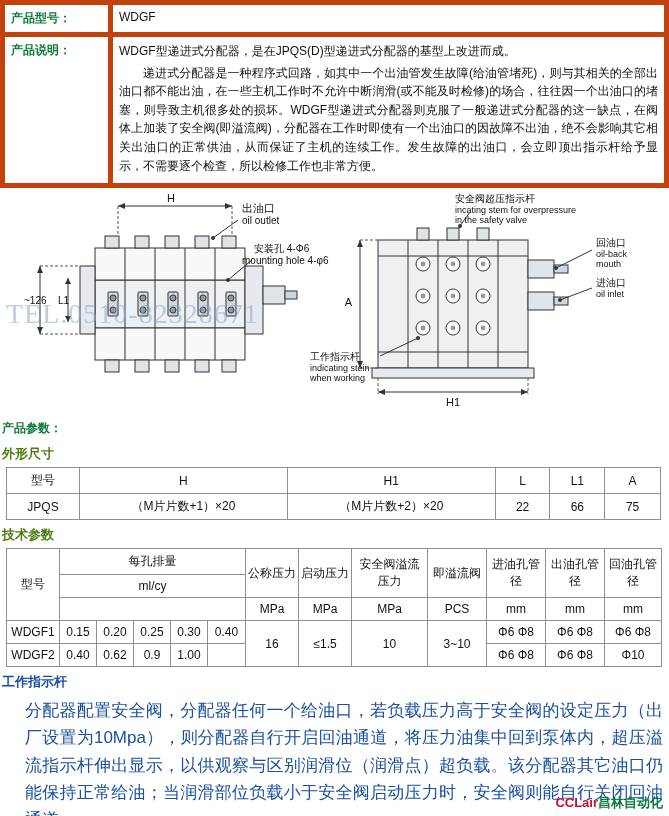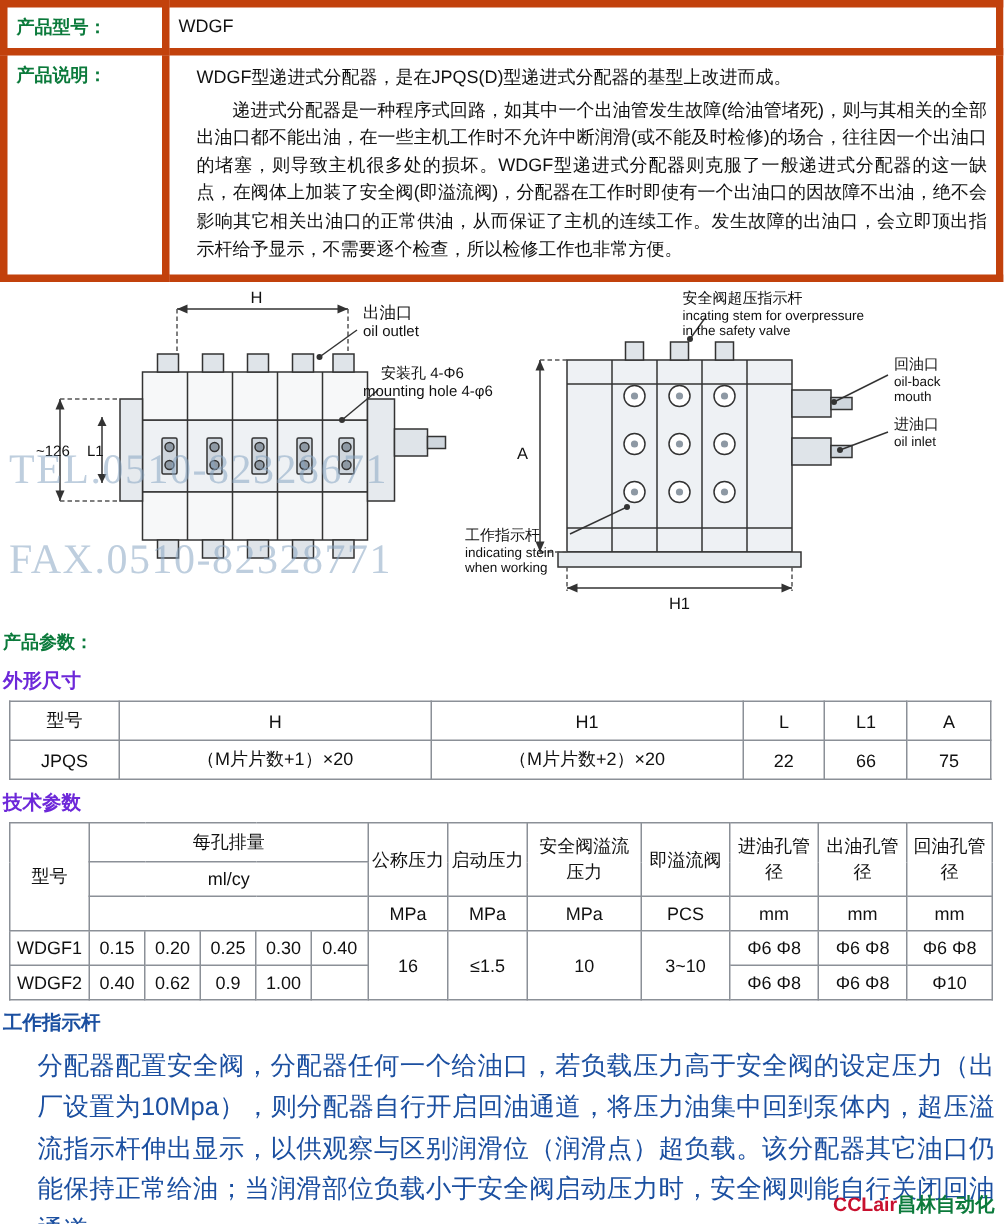--- a/index.html
+++ b/index.html
@@ -14,21 +14,21 @@
     overflow: hidden;
   }
   .page { position:relative; width:669px; height:816px; }
 
   
   .spec { width: 669px; border-collapse: collapse; table-layout: fixed; }
   .spec td { border: 5px solid #c2410c; vertical-align: top; padding: 5px 6px; }
   .spec td.k { width: 108px; color:#0b7a3b; font-weight: bold; white-space: nowrap; }
   .spec td.v { color:#111; }
   .spec td.v.b { font-weight: bold; }
-  .desc p { margin: 0 0 3px 12px; line-height: 1.55; text-align: justify; }
+  .desc p { margin: 0 0 3px 0; line-height: 1.55; text-align: justify; }
   .desc p.ind { text-indent: 2em; }
 
   
   .drawing { position: relative; width: 669px; height: 230px; background:#fff; }
   .drawing svg { position:absolute; left:0; top:0; }
 
   
   .wm {
     position:absolute; left:0; top:0; width:669px; height:230px;
     pointer-events:none; overflow:hidden;
@@ -40,21 +40,21 @@
     font-family:"Liberation Serif", serif;
     font-size: 28px;
     letter-spacing: 1px;
     white-space: nowrap;
   }
   .wm .w1 { left: 6px; top: 110px; }
   .wm .w2 { left: 6px; top: 170px; }
 
   
   .sec-green { color:#0b7a3b; font-weight:bold; font-size:12px; padding: 2px 2px 2px 2px; }
-  .sec-black { color:#6d28d9; font-weight:bold; font-size:13px; padding: 6px 2px 4px 2px; }
+  .sec-black { color:#4d7c0f; font-weight:bold; font-size:13px; padding: 6px 2px 4px 2px; }
 
   
   table.t { border-collapse: collapse; table-layout: fixed; width: 655px; margin-left: 6px; }
   table.t td, table.t th { border: 1px solid #8b9097; text-align:center; font-weight: normal;
       font-size: 12px; padding: 4px 2px; color:#111; }
   table.t th { font-weight: normal; }
   .dimT td:first-child, .dimT th:first-child { }
 
   
   .techT td, .techT th { padding: 3px 1px; font-size: 11.5px; }
@@ -260,21 +260,20 @@
         <text x="596" y="109" font-size="9">oil inlet</text>
 
         <text x="310" y="172" font-size="10">工作指示杆</text>
         <text x="310" y="183" font-size="9">indicating stein</text>
         <text x="310" y="193" font-size="9">when working</text>
       </g>
     </svg>
 
     <div class="wm">
       <div class="w1">TEL.0510-82328671</div>
-      <div class="w2">FAX.0510-82328771</div>
     </div>
   </div>
 
   <div class="sec-green">产品参数：</div>
 
   <div class="sec-black">外形尺寸</div>
   <table class="t dimT">
     <colgroup>
       <col style="width:72px">
         <col style="width:205px">

